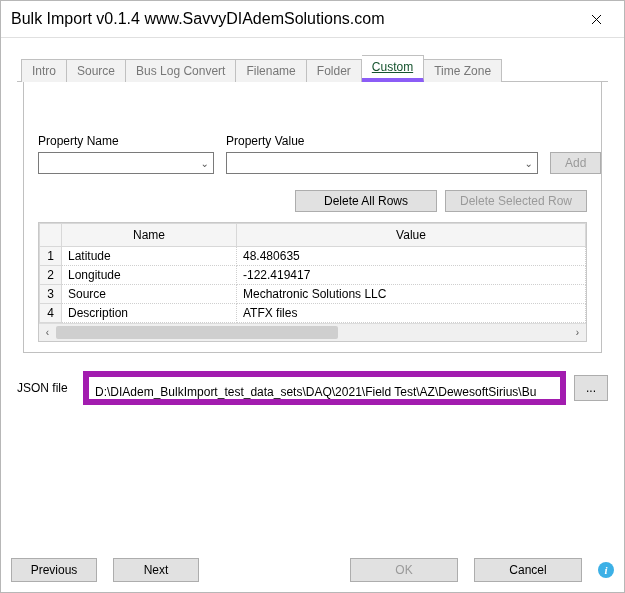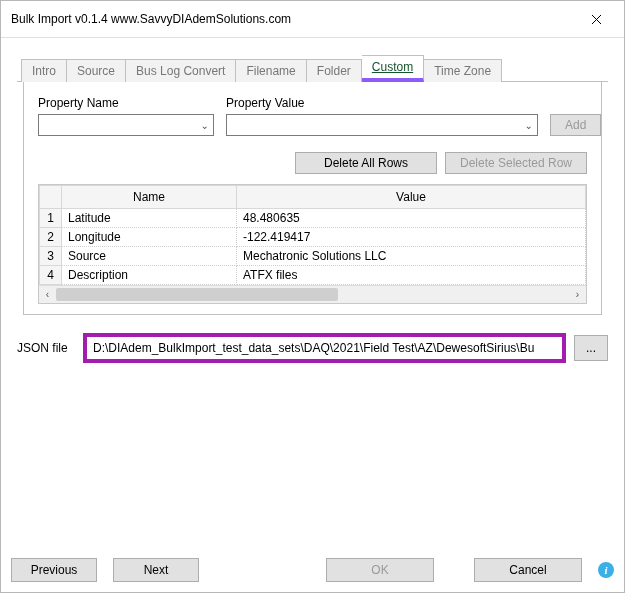--- a/index.html
+++ b/index.html
@@ -21,21 +21,21 @@
   }
   
   .titlebar {
     display: flex;
     align-items: center;
     justify-content: space-between;
     padding: 6px 10px 6px 10px;
     border-bottom: 1px solid #e0e0e0;
   }
   .titlebar .title-text {
-    font-size: 12px;
+    font-size: 16px;
     color: #000;
   }
   .close-btn {
     width: 36px;
     height: 24px;
     display: flex;
     align-items: center;
     justify-content: center;
     font-size: 14px;
     color: #000;
@@ -88,21 +88,21 @@
     display: flex;
     flex-direction: column;
     box-sizing: border-box;
     margin: 0 6px 8px 6px;
   }
   .field-row {
     display: flex;
     gap: 12px;
     align-items: flex-end;
   }
-  .field-col { display: flex; flex-direction: column; }
+  .field-col { display: flex; flex-direction: column; margin-top: 38px; }
   .field-label { margin-bottom: 4px; }
   .combo {
     height: 22px;
     border: 1px solid #7a7a7a;
     display: flex;
     align-items: center;
     justify-content: flex-end;
     padding: 0 4px;
     box-sizing: border-box;
     background: #fff;
@@ -209,24 +209,24 @@
   
   .json-row {
     display: flex;
     align-items: center;
     gap: 8px;
     margin: 10px 6px 0 6px;
   }
   .json-row .jlabel { width: 58px; }
   .json-row .jpath {
     flex: 1;
-    border: 4px solid #a21caf;
+    border: 6px solid #a21caf;
     height: 22px;
     display: flex;
-    align-items: center;
+    align-items: flex-end;
     padding: 0 6px;
     overflow: hidden;
     white-space: nowrap;
   }
   .json-row .browse {
     width: 32px;
     height: 24px;
     border: 1px solid #adadad;
     background: #e1e1e1;
     display: flex;
@@ -235,21 +235,21 @@
   }
   
   .bottom-bar {
     display: flex;
     align-items: center;
     gap: 16px;
     padding: 6px 10px 10px 10px;
   }
   .bottom-bar .spacer { flex: 1; }
   .bottom-bar .btn { width: 86px; height: 24px; }
-  .bottom-bar .btn.big { width: 108px; margin-left: 24px; }
+  .bottom-bar .btn.big { width: 108px; }
   .info-icon {
     width: 16px;
     height: 16px;
     border-radius: 50%;
     background: #3cb0e6;
     color: #fff;
     font-size: 11px;
     font-weight: bold;
     display: flex;
     align-items: center;

